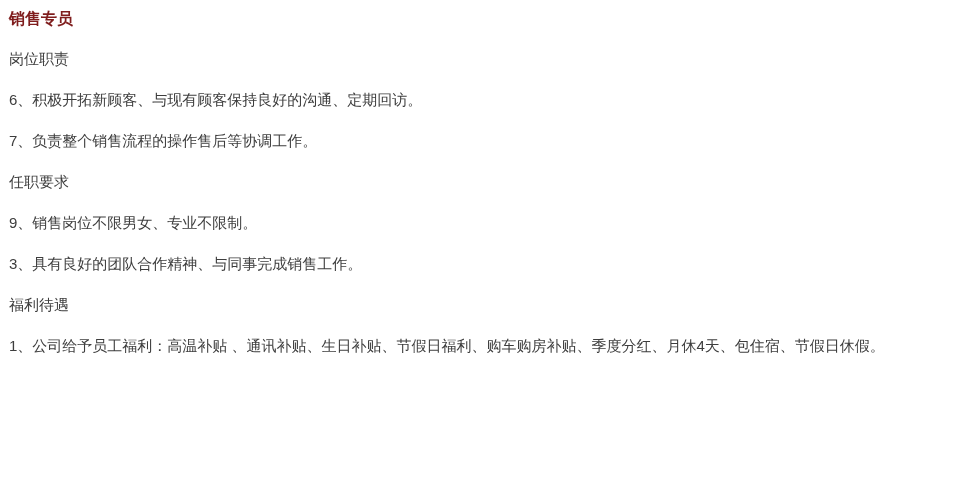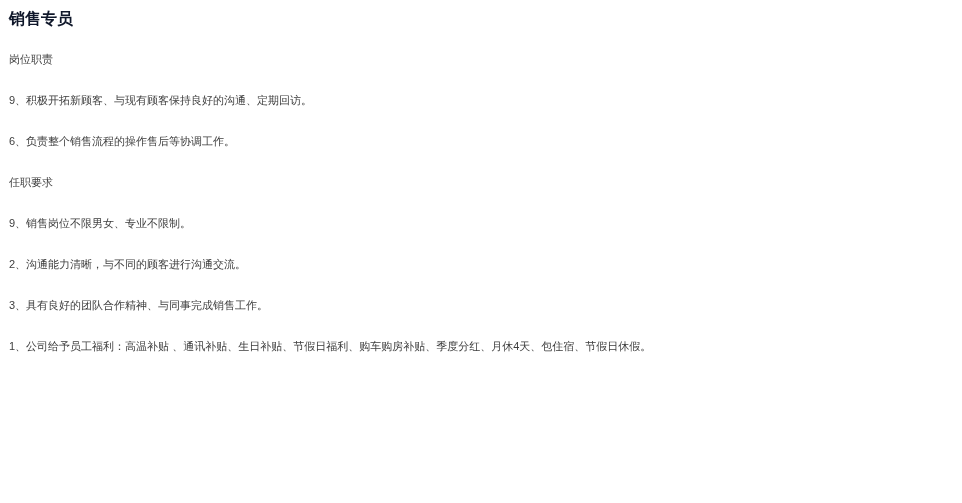--- a/index.html
+++ b/index.html
@@ -15,43 +15,43 @@
     color: #3d3d3d;
     -webkit-font-smoothing: antialiased;
   }
   .doc {
     padding: 10px 8px 0 9px;
   }
   .doc-title {
     font-size: 16px;
     line-height: 17px;
     font-weight: 700;
-    color: #0f172a;
+    color: #7f1d1d;
     margin: 0 0 24px 0;
   }
   .doc-line {
-    font-size: 11px;
+    font-size: 15px;
     line-height: 16px;
     font-weight: 400;
     color: #3d3d3d;
     margin: 0 0 25px 0;
     white-space: nowrap;
   }
 </style>
 </head>
 <body>
 
 <div class="doc">
 
   <h1 class="doc-title">销售专员</h1>
 
   <p class="doc-line">岗位职责</p>
-  <p class="doc-line">9、积极开拓新顾客、与现有顾客保持良好的沟通、定期回访。</p>
-  <p class="doc-line">6、负责整个销售流程的操作售后等协调工作。</p>
+  <p class="doc-line">6、积极开拓新顾客、与现有顾客保持良好的沟通、定期回访。</p>
+  <p class="doc-line">7、负责整个销售流程的操作售后等协调工作。</p>
 
   <p class="doc-line">任职要求</p>
   <p class="doc-line">9、销售岗位不限男女、专业不限制。</p>
-  <p class="doc-line">2、沟通能力清晰，与不同的顾客进行沟通交流。</p>
   <p class="doc-line">3、具有良好的团队合作精神、与同事完成销售工作。</p>
 
+  <p class="doc-line">福利待遇</p>
   <p class="doc-line">1、公司给予员工福利：高温补贴 、通讯补贴、生日补贴、节假日福利、购车购房补贴、季度分红、月休4天、包住宿、节假日休假。</p>
 
 </div>
 
 </body></html>

